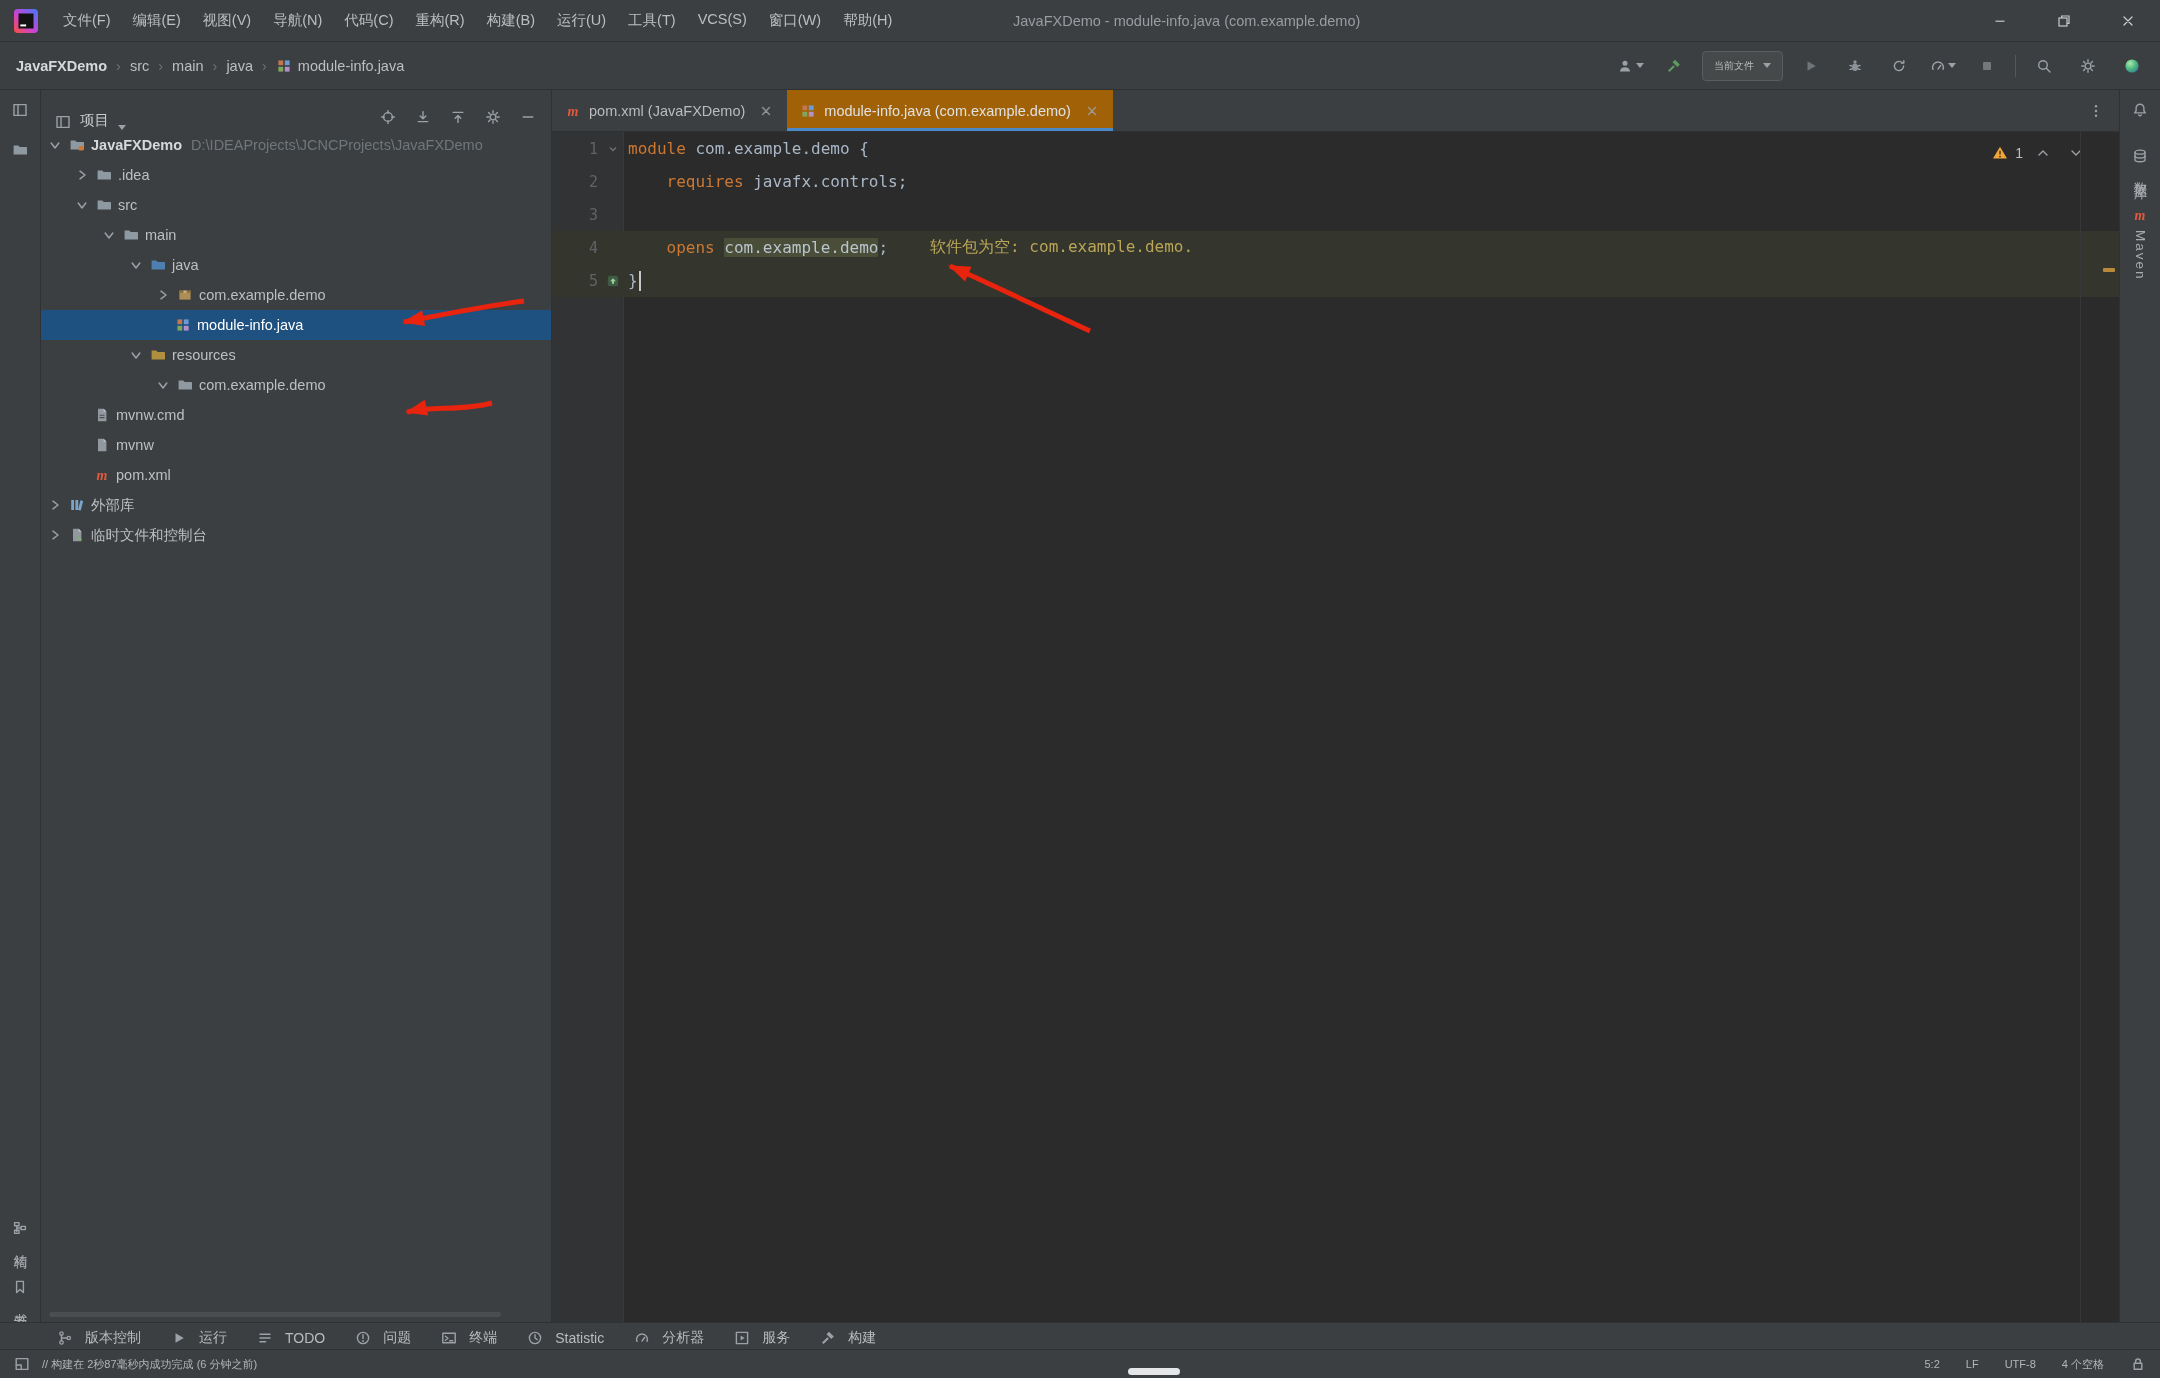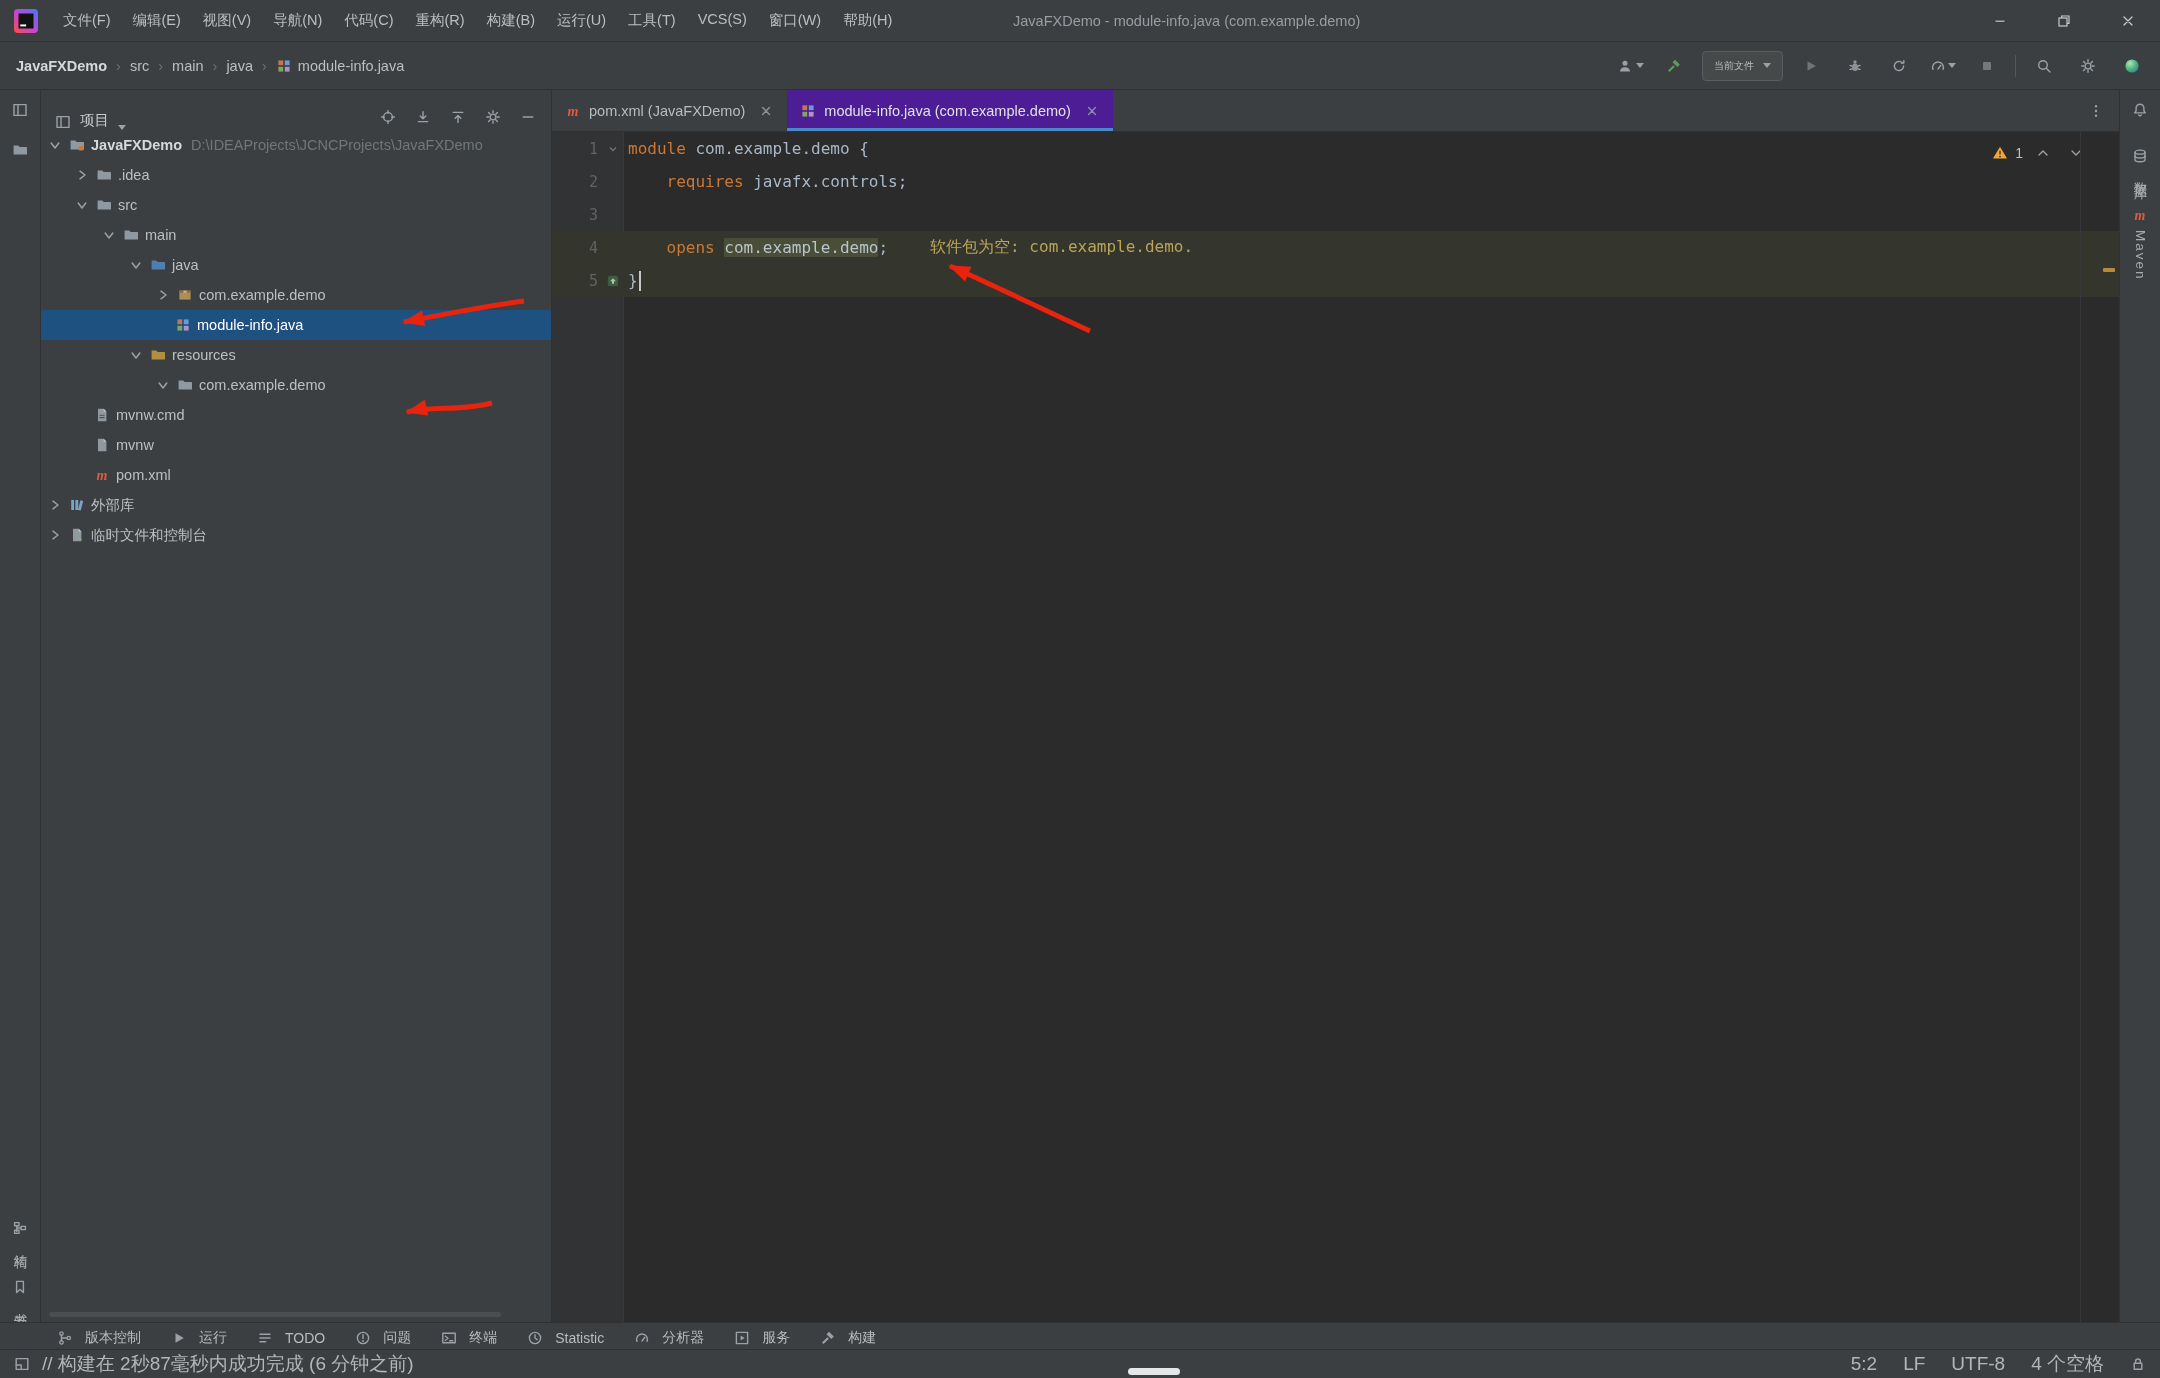--- a/index.html
+++ b/index.html
@@ -53,42 +53,42 @@
 .t-suffix{color:#70767a;margin-left:9px}
 .tree-row.selected{background:#1e5180}
 .tree-row.selected .t-label{color:#fff}
 .hscrollbar{position:absolute;left:8px;bottom:5px;width:452px;height:5px;border-radius:3px;background:#595c5f;opacity:.5}
 
 .editor-col{flex:1;display:flex;flex-direction:column;min-width:0;background:#2b2b2b}
 .tabsbar{height:42px;background:#3c3f41;border-bottom:1px solid #2f3133;display:flex;align-items:stretch;position:relative;flex:none}
 .tabs{display:flex}
 .tab{display:flex;align-items:center;gap:8px;padding:0 13px;font-size:14.5px;color:#b9bbbd;position:relative}
 .tab-close{margin-left:5px;opacity:.85}
-.tab.active{background:#4c1d95;color:#dfe1e3;box-shadow:inset 0 -3px 0 #4a88c7}
+.tab.active{background:#a16207;color:#dfe1e3;box-shadow:inset 0 -3px 0 #4a88c7}
 .tab-more{position:absolute;right:10px;top:8px}
 .editor{flex:1;position:relative;overflow:hidden}
 .gutterbg{position:absolute;left:0;top:0;bottom:0;width:72px;background:#313335;border-right:1px solid #37393b}
 .codelines{position:relative}
 .cl{height:33px;display:flex;align-items:center;font-family:"DejaVu Sans Mono","Liberation Mono",monospace;font-size:16px;white-space:pre;position:relative}
 .cl.band{background:#34352c}
 .ln{width:46px;text-align:right;color:#606366;font-size:15px;flex:none}
 .foldc{width:30px;display:flex;align-items:center;justify-content:center;flex:none}
 .codetxt{display:flex;align-items:center}
 .tk-kw{color:#cc7832}
 .tk-plain{color:#a9b7c6}
 .tk-hl{background:#4a4e39;color:#b8c4ce;border-radius:1px}
 .tk-hint{color:#b9a557;margin-left:42px}
 .caret-i{width:2px;height:20px;background:#c8c8c8;margin-left:1px}
 .editor-inspect{position:absolute;top:8px;right:30px;display:flex;align-items:center;gap:7px;color:#bcbec0;font-size:14px}
 .margin-guide{position:absolute;left:1528px;top:0;bottom:0;width:1px;background:#35373a}
 .stripe-mark{position:absolute;right:4px;top:136px;width:12px;height:4px;background:#b8893c;border-radius:1px}
 
 .bottombar{position:absolute;left:0;right:0;bottom:26px;height:30px;background:#3c3f41;border-top:1px solid #2f3133;display:flex;align-items:center;padding-left:44px;gap:4px}
 .bb-item{display:flex;align-items:center;gap:12px;padding:0 13px;height:100%;font-size:14px;color:#b9bbbd;white-space:nowrap}
-.statusbar{position:absolute;left:0;right:0;bottom:0;height:29px;background:#3c3f41;border-top:1px solid #2f3133;display:flex;align-items:center;padding:0 14px;font-size:19px;color:#b3b6b9}
+.statusbar{position:absolute;left:0;right:0;bottom:0;height:29px;background:#3c3f41;border-top:1px solid #2f3133;display:flex;align-items:center;padding:0 14px;font-size:11px;color:#b3b6b9}
 .sb-left{display:flex;align-items:center;gap:12px}
 .sb-right{margin-left:auto;display:flex;align-items:center;gap:26px}
 .sb-item{white-space:nowrap}
 
 .arrows{position:absolute;inset:0;pointer-events:none;z-index:60}
 .peek{position:absolute;left:1128px;top:1368px;width:52px;height:7px;border-radius:4px;background:#e4e6e7;z-index:70}
 </style>
 </head>
 <body>
 

